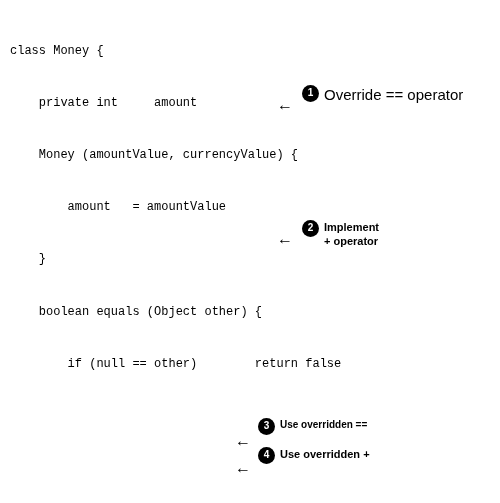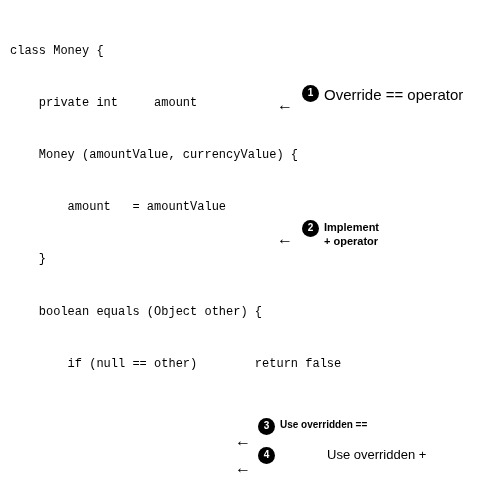--- a/index.html
+++ b/index.html
@@ -97,14 +97,14 @@
   <div style="width:17px;height:17px;border-radius:50%;background:#000;color:#fff;font-size:10px;font-weight:bold;display:flex;align-items:center;justify-content:center;font-family:Arial,sans-serif;flex-shrink:0;">3</div>
   <div style="font-family:Arial,sans-serif;font-size:10px;font-weight:bold;line-height:1.3;color:#000;">Use overridden ==</div>
 </div>
 
 <div style="position:absolute; top:458px; left:238px; display:flex; align-items:center; gap:4px;">
   <span style="font-size:16px; color:#000;">←</span>
 </div>
 
 <div style="position:absolute; top:447px; left:258px; display:flex; align-items:flex-start; gap:5px;">
   <div style="width:17px;height:17px;border-radius:50%;background:#000;color:#fff;font-size:10px;font-weight:bold;display:flex;align-items:center;justify-content:center;font-family:Arial,sans-serif;flex-shrink:0;">4</div>
-  <div style="font-family:Arial,sans-serif;font-size:13px;font-weight:normal;line-height:1.3;color:#000;margin-left:47px;">Use overridden +</div>
+  <div style="font-family:Arial,sans-serif;font-size:11px;font-weight:bold;line-height:1.3;color:#000;">Use overridden +</div>
 </div>
 
 </body></html>

